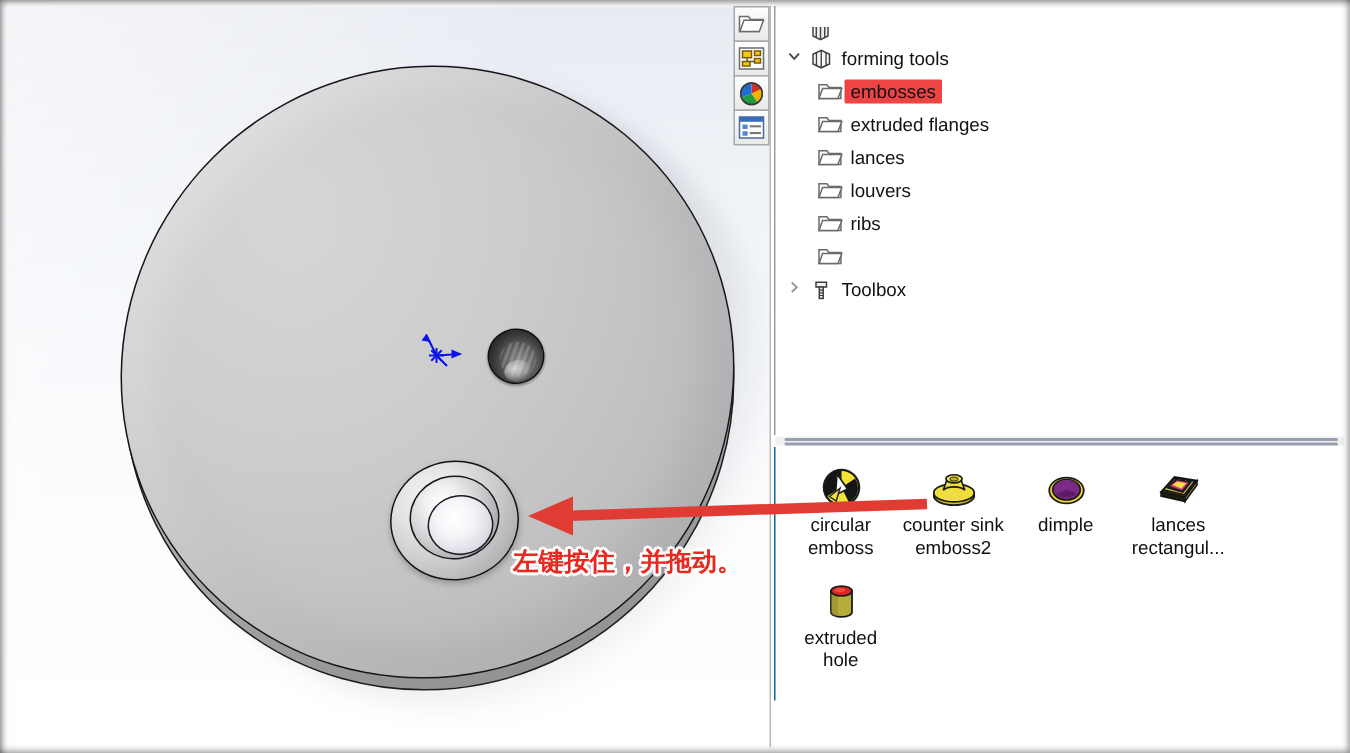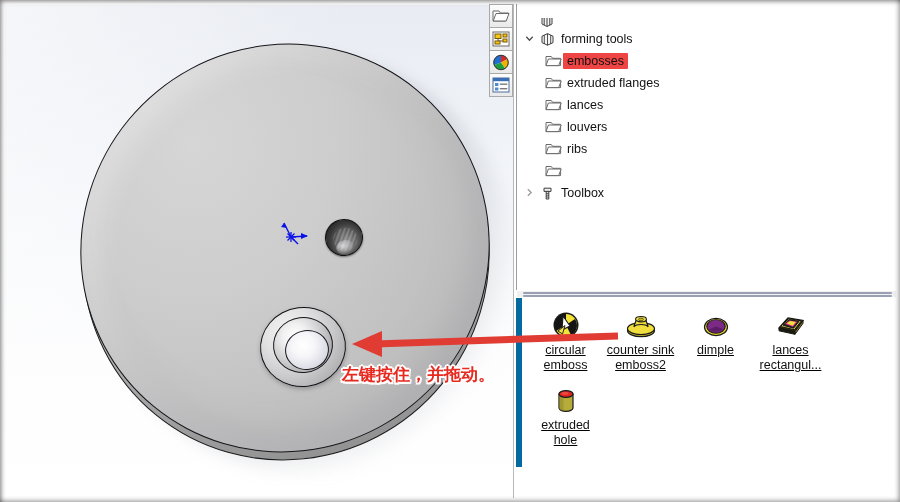--- a/index.html
+++ b/index.html
@@ -215,24 +215,23 @@
   }
   .splitter i:nth-child(1){ top:1px; }
   .splitter i:nth-child(2){ top:4px; }
 
   
   .gallery {
     position: absolute;
     left: 516px; top: 298px;
     width: 380px; height: 169px;
     background: #ffffff;
-    border-left: 6px solid #0369a1;
+    border-left: 1px solid #0369a1;
     overflow: hidden;
     padding: 6px 0 0 6px;
-    text-decoration: underline;
   }
   .gal-grid {
     display: flex; flex-wrap: wrap;
     align-content: flex-start;
   }
   .gal-item {
     width: 75px;
     display: flex; flex-direction: column; align-items: center;
     padding: 2px 0 6px;
     cursor: default;

